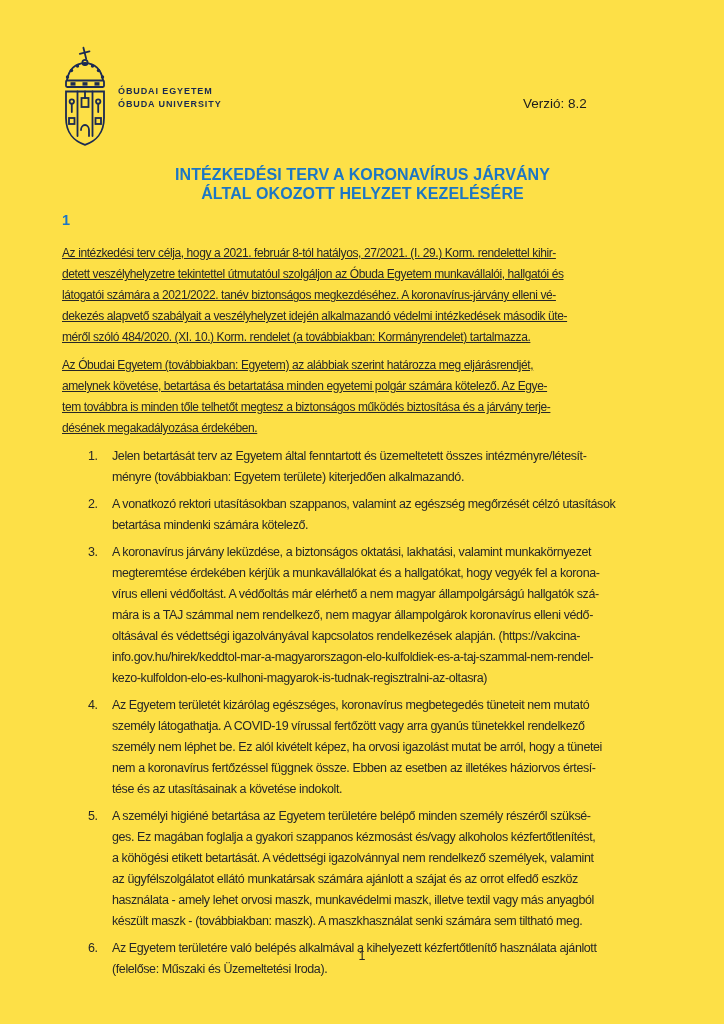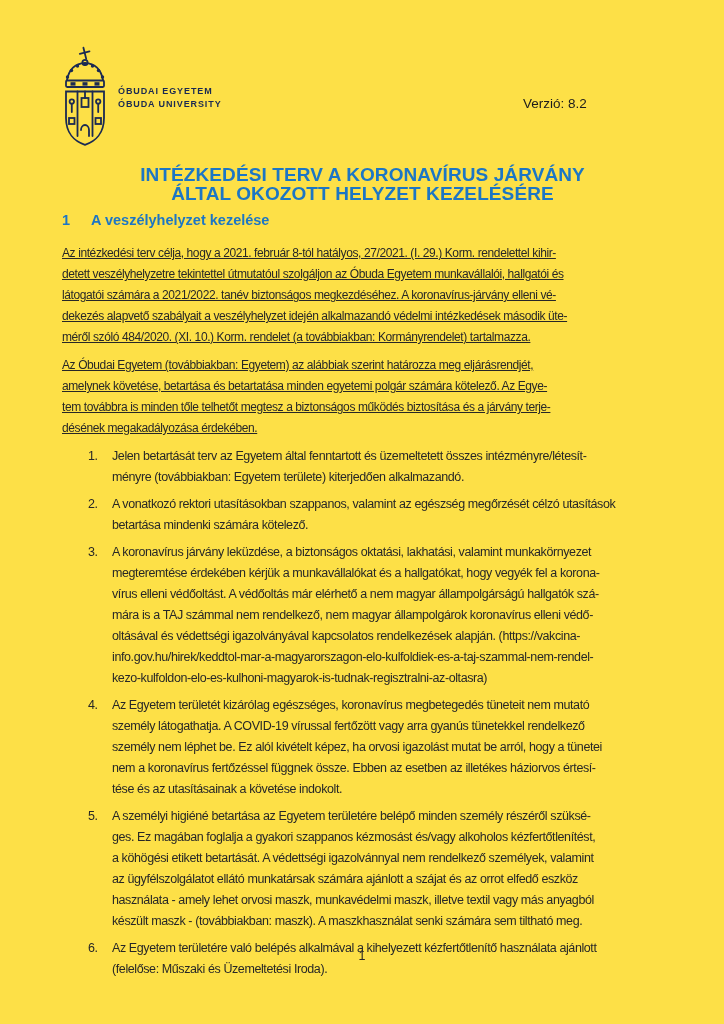--- a/index.html
+++ b/index.html
@@ -17,21 +17,21 @@
     position: absolute; left: 118px; top: 85px;
     color: #1b2a52; font-weight: bold; font-size: 9px;
     letter-spacing: 0.9px; line-height: 12.5px; white-space: pre-line;
   }
   .version {
     position: absolute; left: 483px; top: 96px;
     font-size: 13.5px; color: #1c1c1c; font-weight: 500; margin-left: 40px;
   }
   .content { position: absolute; left: 62px; top: 165px; width: 601px; }
   .title {
-    color: #1c76c5; font-weight: bold; font-size: 19px;
+    color: #1c76c5; font-weight: bold; font-size: 16px;
     line-height: 19px; text-align: center; white-space: pre-line;
     letter-spacing: 0.1px; margin: 0 0 9px 0;
   }
   .section-heading {
     display: flex; color: #1c76c5; font-weight: bold;
     font-size: 14.5px; line-height: 17px; margin: 0 0 14px 0;
   }
   .section-heading .num { width: 29px; flex: none; }
   .para {
     font-size: 12px; line-height: 21px; letter-spacing: -0.4px;
@@ -95,21 +95,20 @@
 
   <div class="version">Verzió: 8.2</div>
 
   <div class="content">
 
     <div class="title">INTÉZKEDÉSI TERV A KORONAVÍRUS JÁRVÁNY
 ÁLTAL OKOZOTT HELYZET KEZELÉSÉRE</div>
 
     <div class="section-heading">
       <span class="num">1</span>
-      <span>A veszélyhelyzet kezelése</span>
     </div>
 
     <div class="para">Az intézkedési terv célja, hogy a 2021. február 8-tól hatályos, 27/2021. (I. 29.) Korm. rendelettel kihir-
 detett veszélyhelyzetre tekintettel útmutatóul szolgáljon az Óbuda Egyetem munkavállalói, hallgatói és
 látogatói számára a 2021/2022. tanév biztonságos megkezdéséhez. A koronavírus-járvány elleni vé-
 dekezés alapvető szabályait a veszélyhelyzet idején alkalmazandó védelmi intézkedések második üte-
 méről szóló 484/2020. (XI. 10.) Korm. rendelet (a továbbiakban: Kormányrendelet) tartalmazza.</div>
 
     <div class="para">Az Óbudai Egyetem (továbbiakban: Egyetem) az alábbiak szerint határozza meg eljárásrendjét,
 amelynek követése, betartása és betartatása minden egyetemi polgár számára kötelező. Az Egye-

